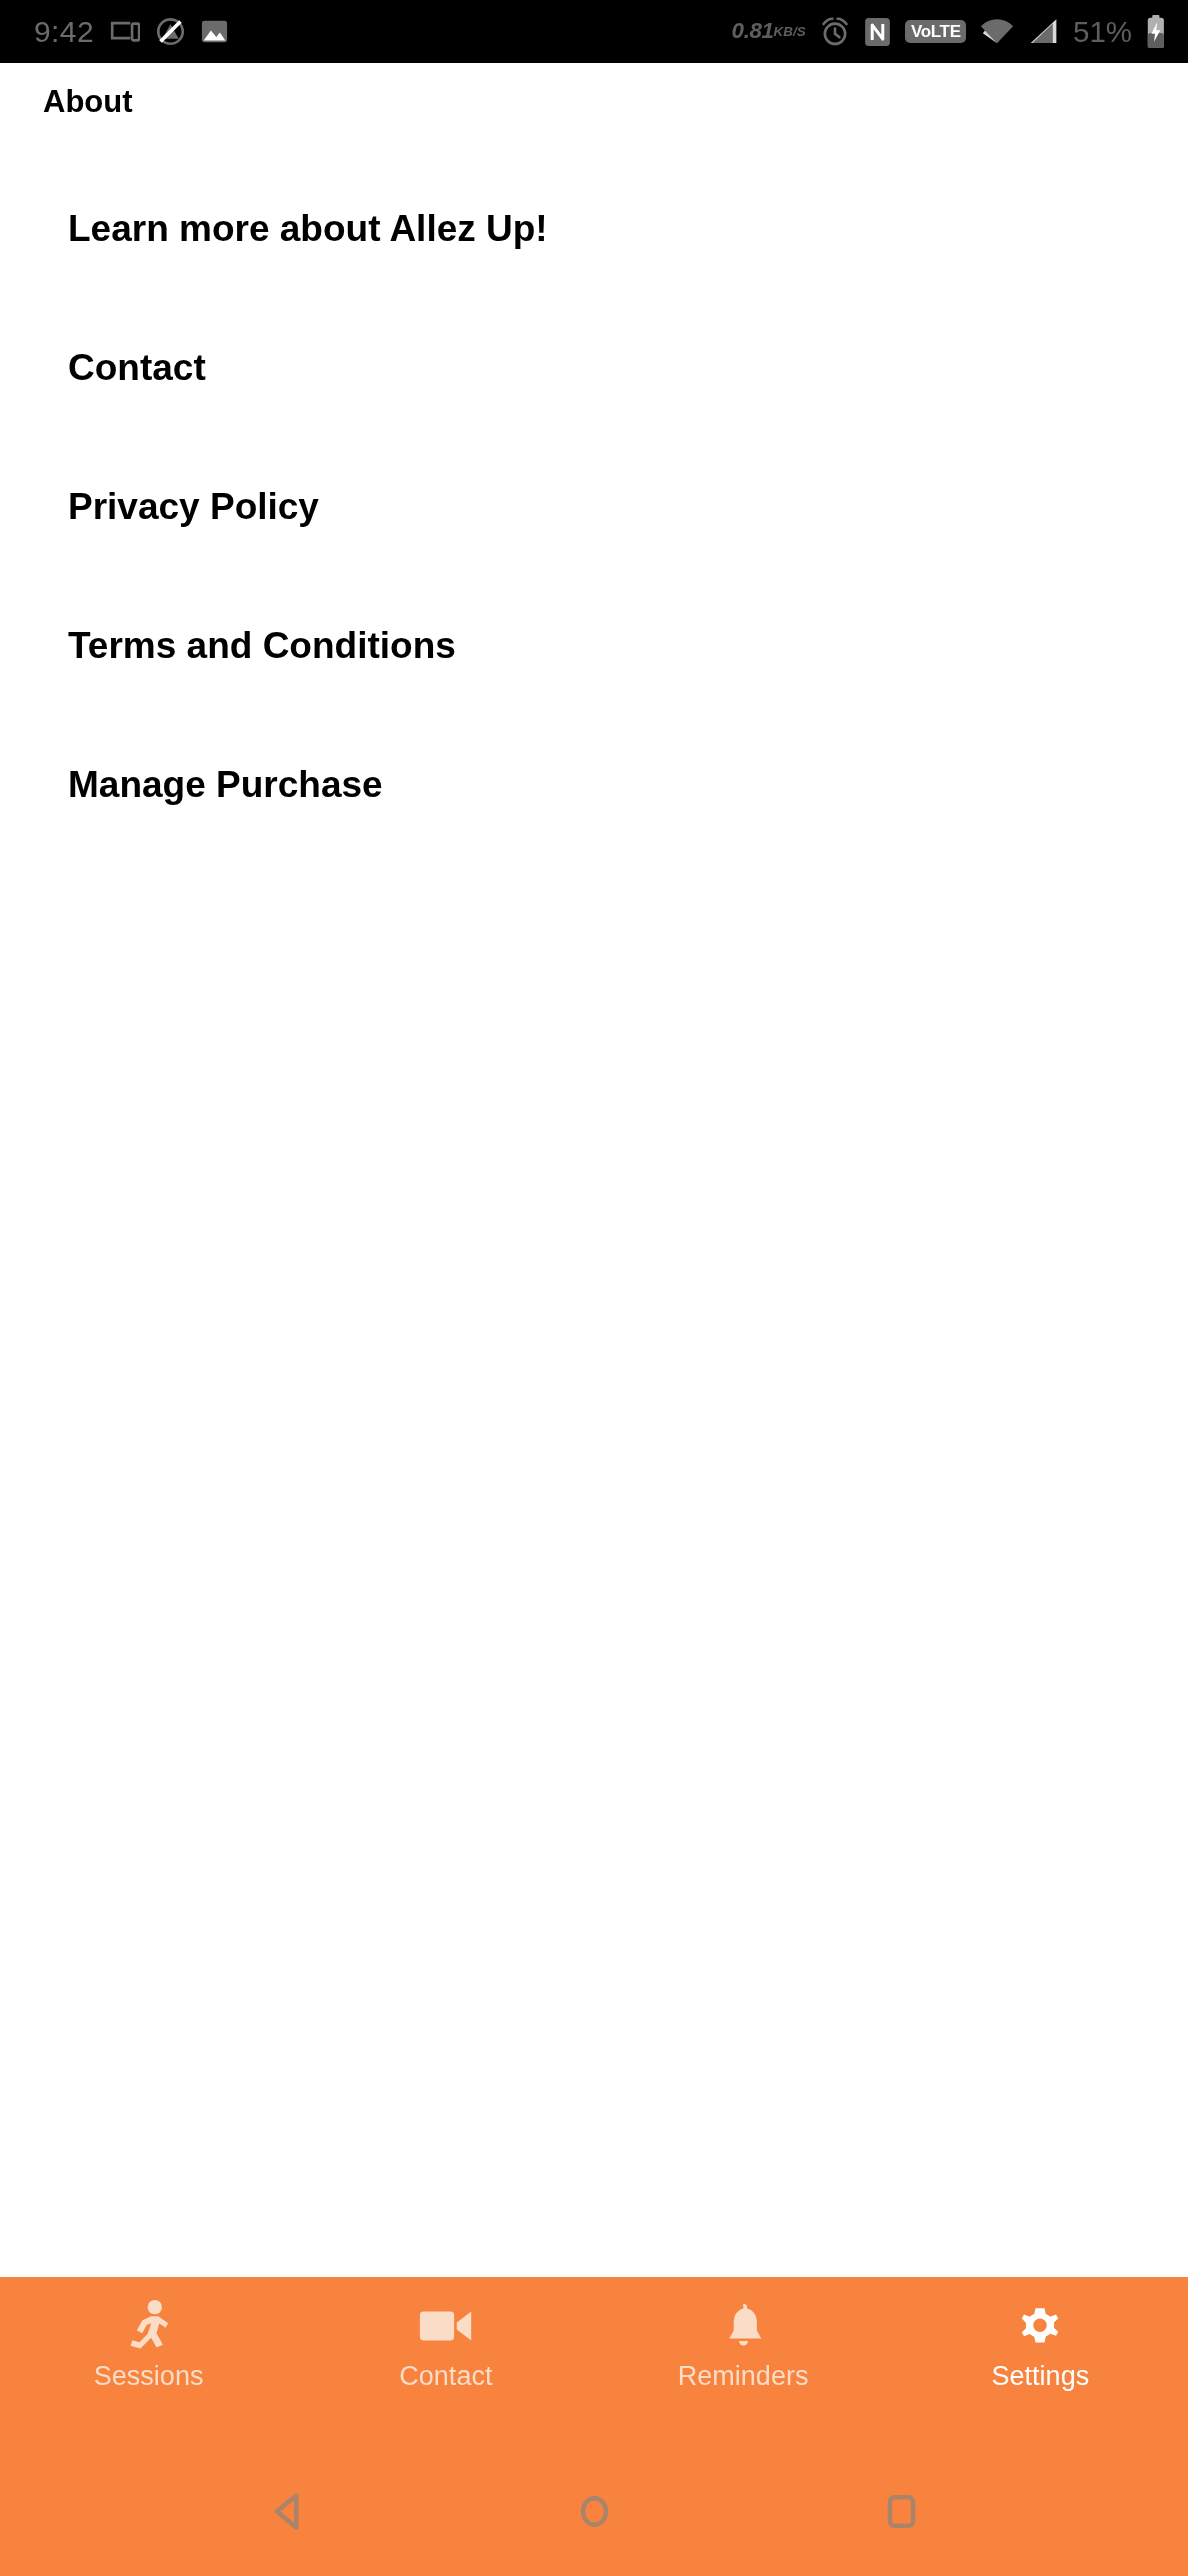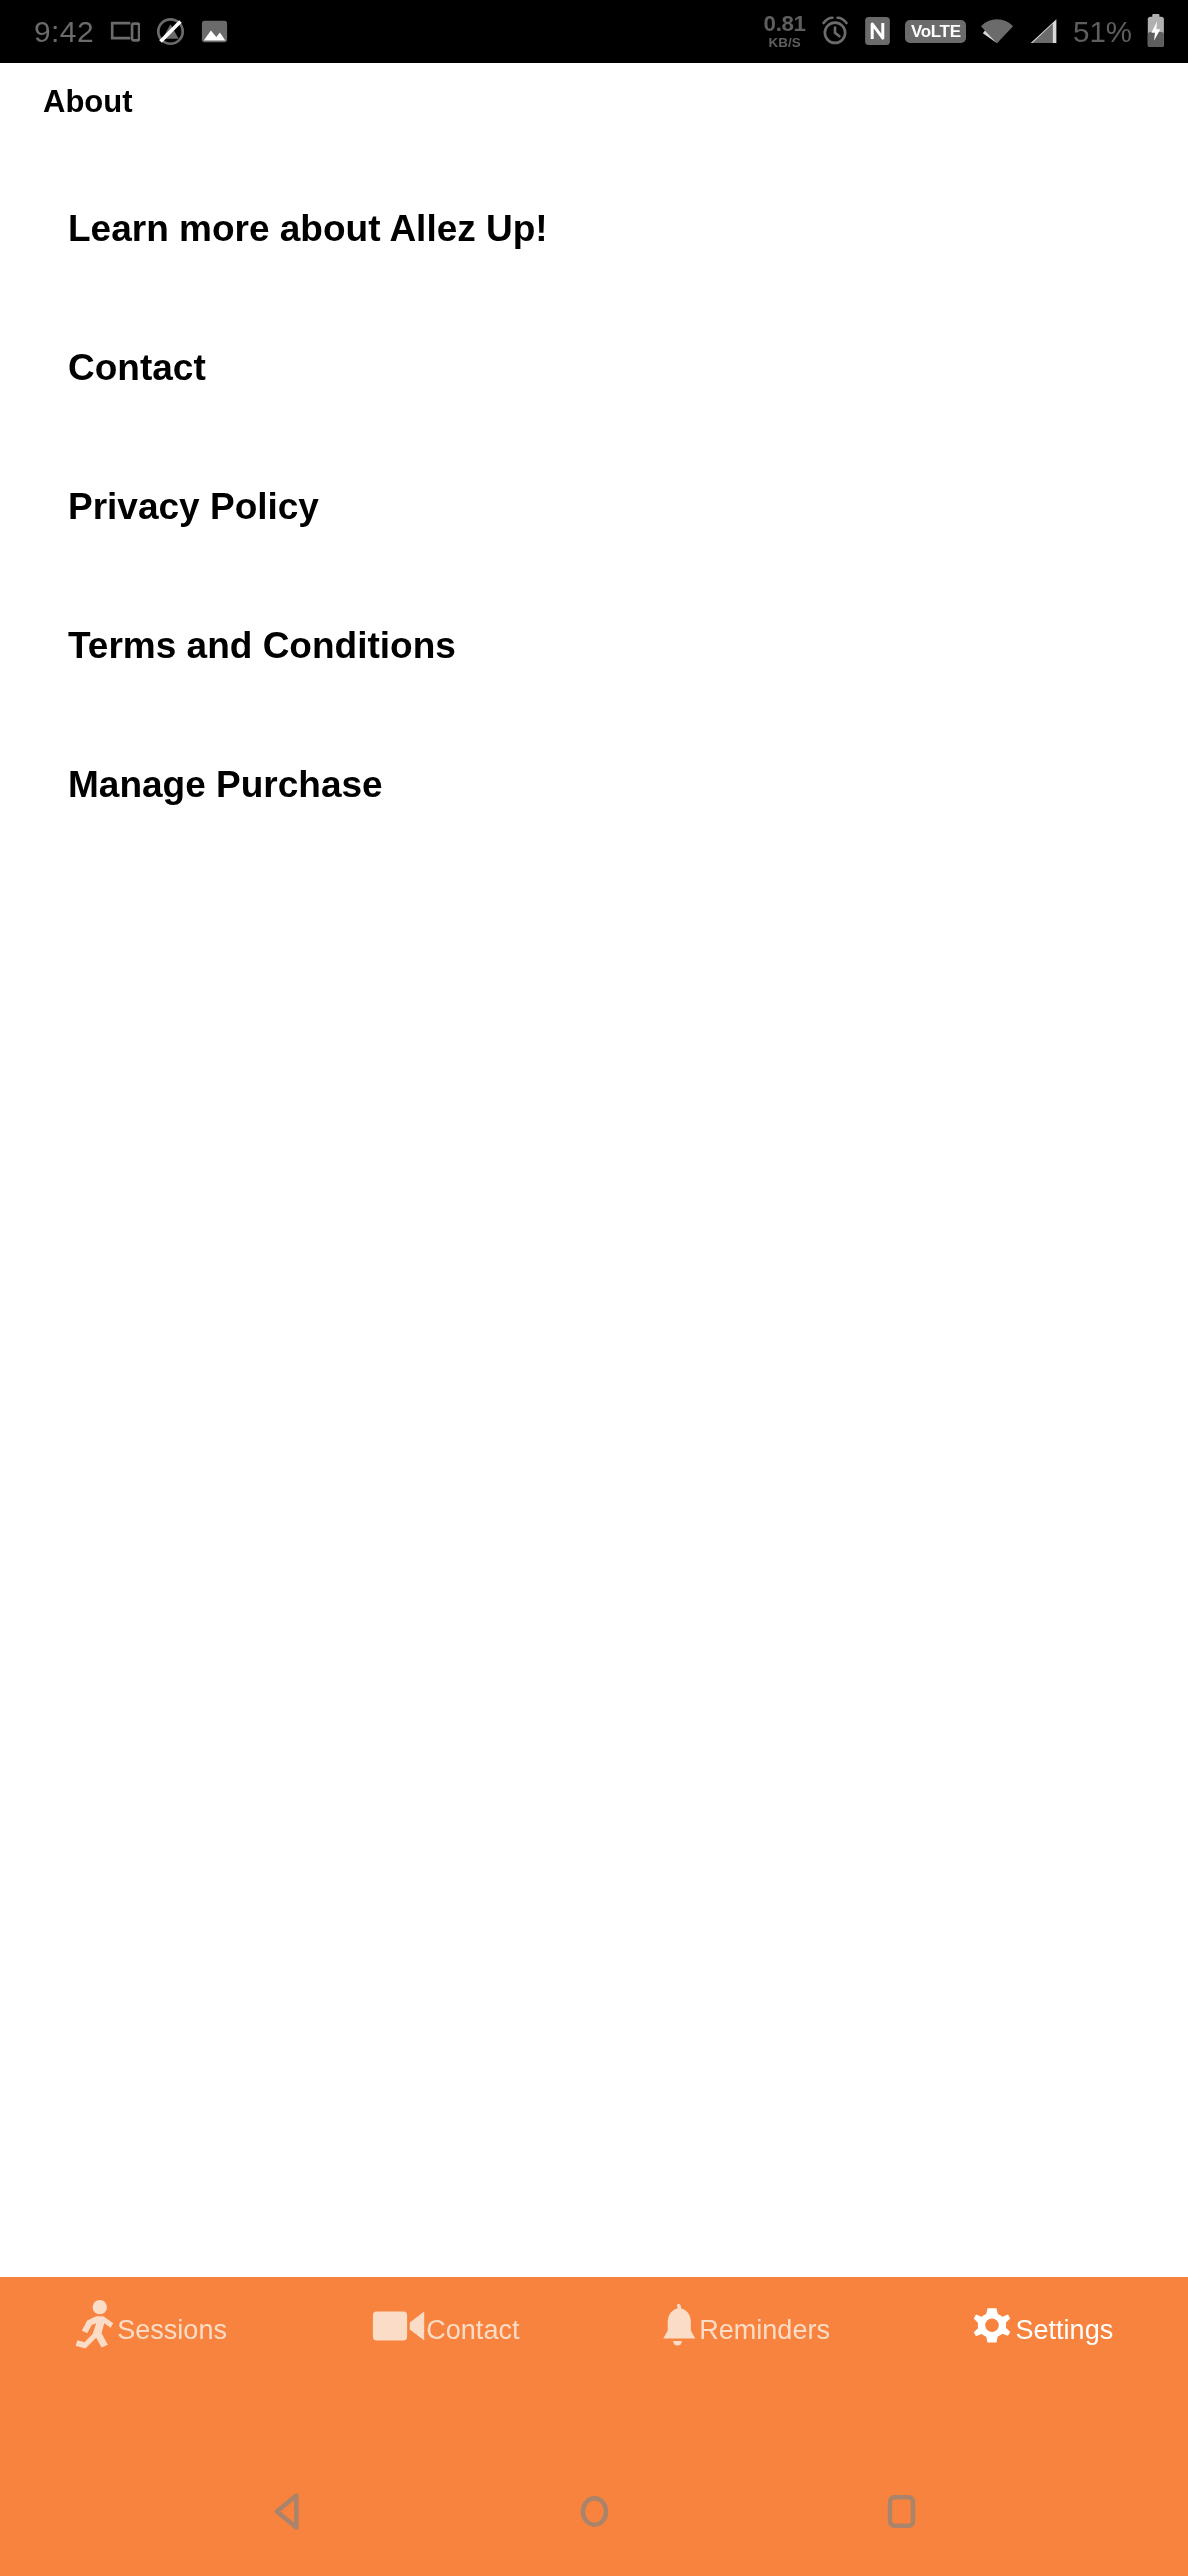--- a/index.html
+++ b/index.html
@@ -31,23 +31,23 @@
   .clock {
     font-size:30px;
     color:#6b6b6b;
     letter-spacing:0.4px;
     line-height:1;
   }
   .sicon { display:flex; align-items:center; justify-content:center; }
   .sicon svg { display:block; }
 
   .netspeed {
-    display:flex; flex-direction:column;
+    display:flex; flex-direction:row;
     align-items:center; justify-content:center;
-    color:#5e5e5e; line-height:1;
+    color:#5e5e5e; line-height:1;font-style:italic;
   }
   .netspeed .ns-num  { font-size:22.4px; font-weight:bold; letter-spacing:-0.4px; }
   .netspeed .ns-unit { font-size:13.4px; font-weight:bold; margin-top:0.9px; }
 
   .volte-badge {
     background:#6b6b6b;
     color:#ffffff;
     font-size:17px;
     font-weight:bold;
     border-radius:5px;
@@ -96,23 +96,23 @@
   .tab-bar {
     flex:0 0 192px;
     background:#F8833F;
     display:flex;
     align-items:flex-start;
     padding-top:21.5px;
   }
   .tab {
     flex:1 1 0;
     display:flex;
-    flex-direction:row;
+    flex-direction:column;
     align-items:center;
-    justify-content:center;
+    justify-content:flex-start;
     cursor:pointer;
   }
   .tab-icon { height:55px; display:flex; align-items:center; justify-content:center; }
   .tab-icon svg { display:block; }
   .tab-label {
     margin-top:9px;
     font-size:27px;
     line-height:1;
   }
   .tab.inactive .tab-label { color:#FBDCC6; }

